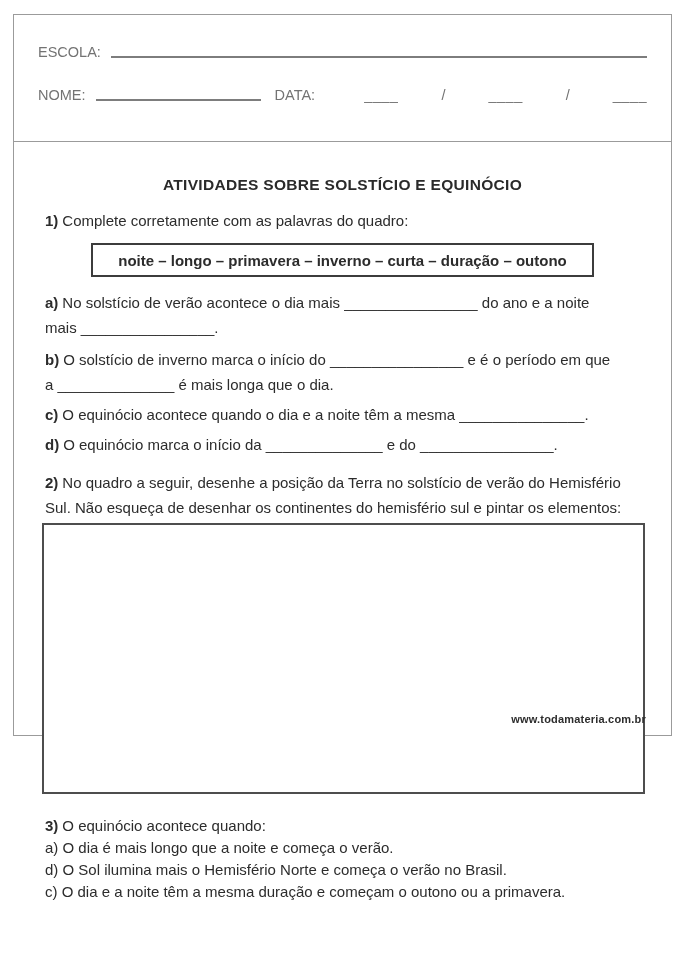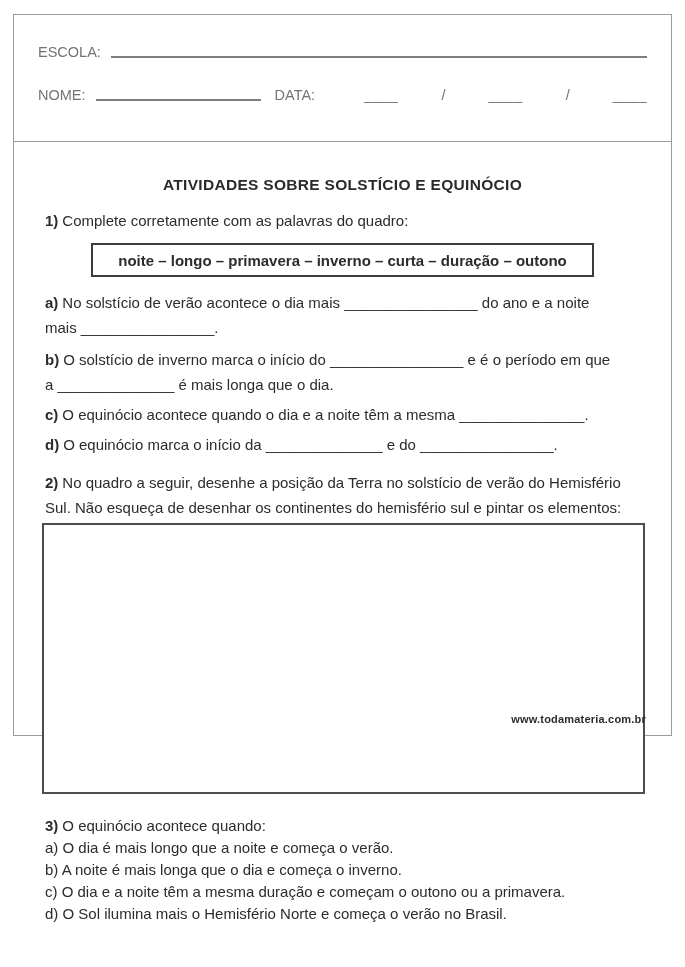--- a/index.html
+++ b/index.html
@@ -173,19 +173,18 @@
   <div class="q2-block">
     <div class="item-line"><span class="b">2)</span><span>No quadro a seguir, desenhe a posição da Terra no solstício de verão do Hemisfério</span></div>
     <div class="item-line"><span>Sul. Não esqueça de desenhar os continentes do hemisfério sul e pintar os elementos:</span></div>
   </div>
 
   <div class="draw-box"></div>
 
   <div class="q3-block">
     <div class="item-line"><span class="b">3)</span><span>O equinócio acontece quando:</span></div>
     <div class="q3-option">a) O dia é mais longo que a noite e começa o verão.</div>
-    <div class="q3-option">b) A noite é mais longa que o dia e começa o inverno.</div>
+    <div class="q3-option">d) O Sol ilumina mais o Hemisfério Norte e começa o verão no Brasil.</div>
     <div class="q3-option">c) O dia e a noite têm a mesma duração e começam o outono ou a primavera.</div>
-    <div class="q3-option">d) O Sol ilumina mais o Hemisfério Norte e começa o verão no Brasil.</div>
   </div>
 
   <div class="site-footer">www.todamateria.com.br</div>
 </div>
 
 </body></html>

